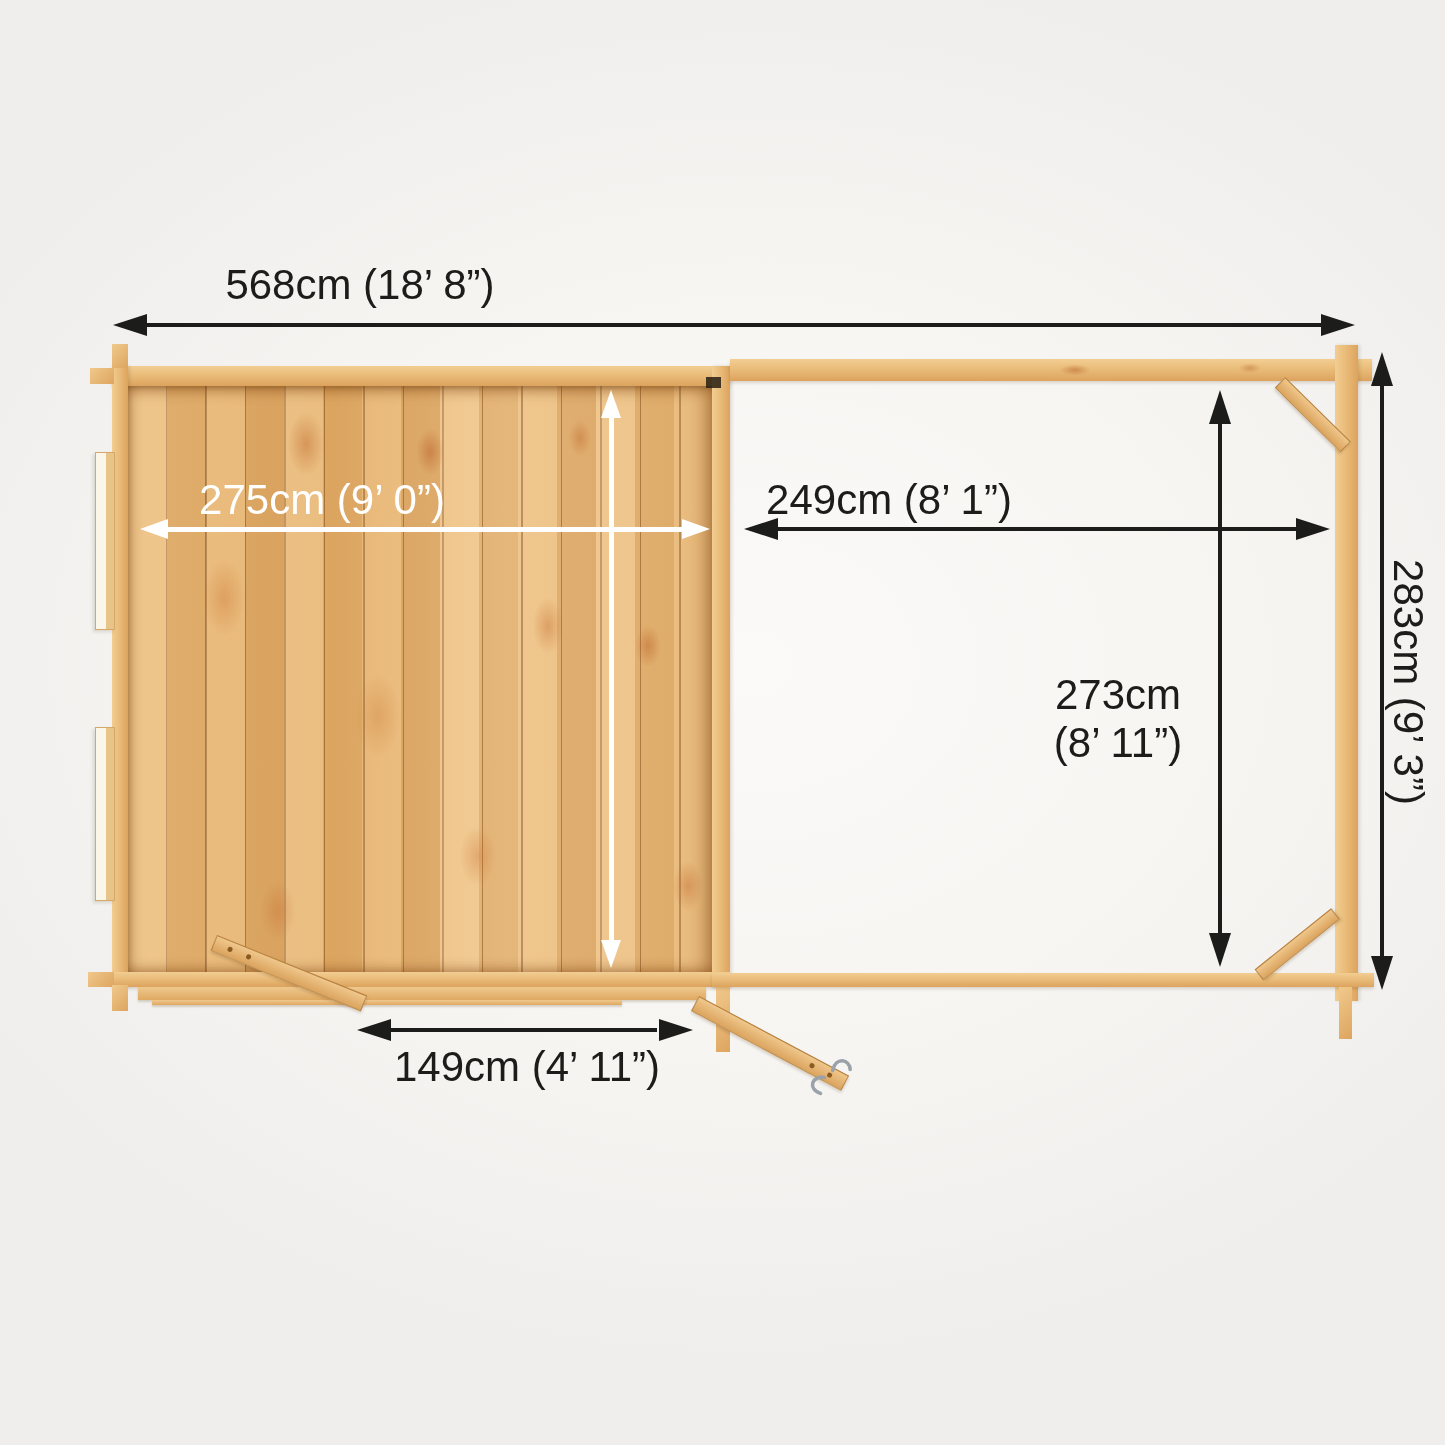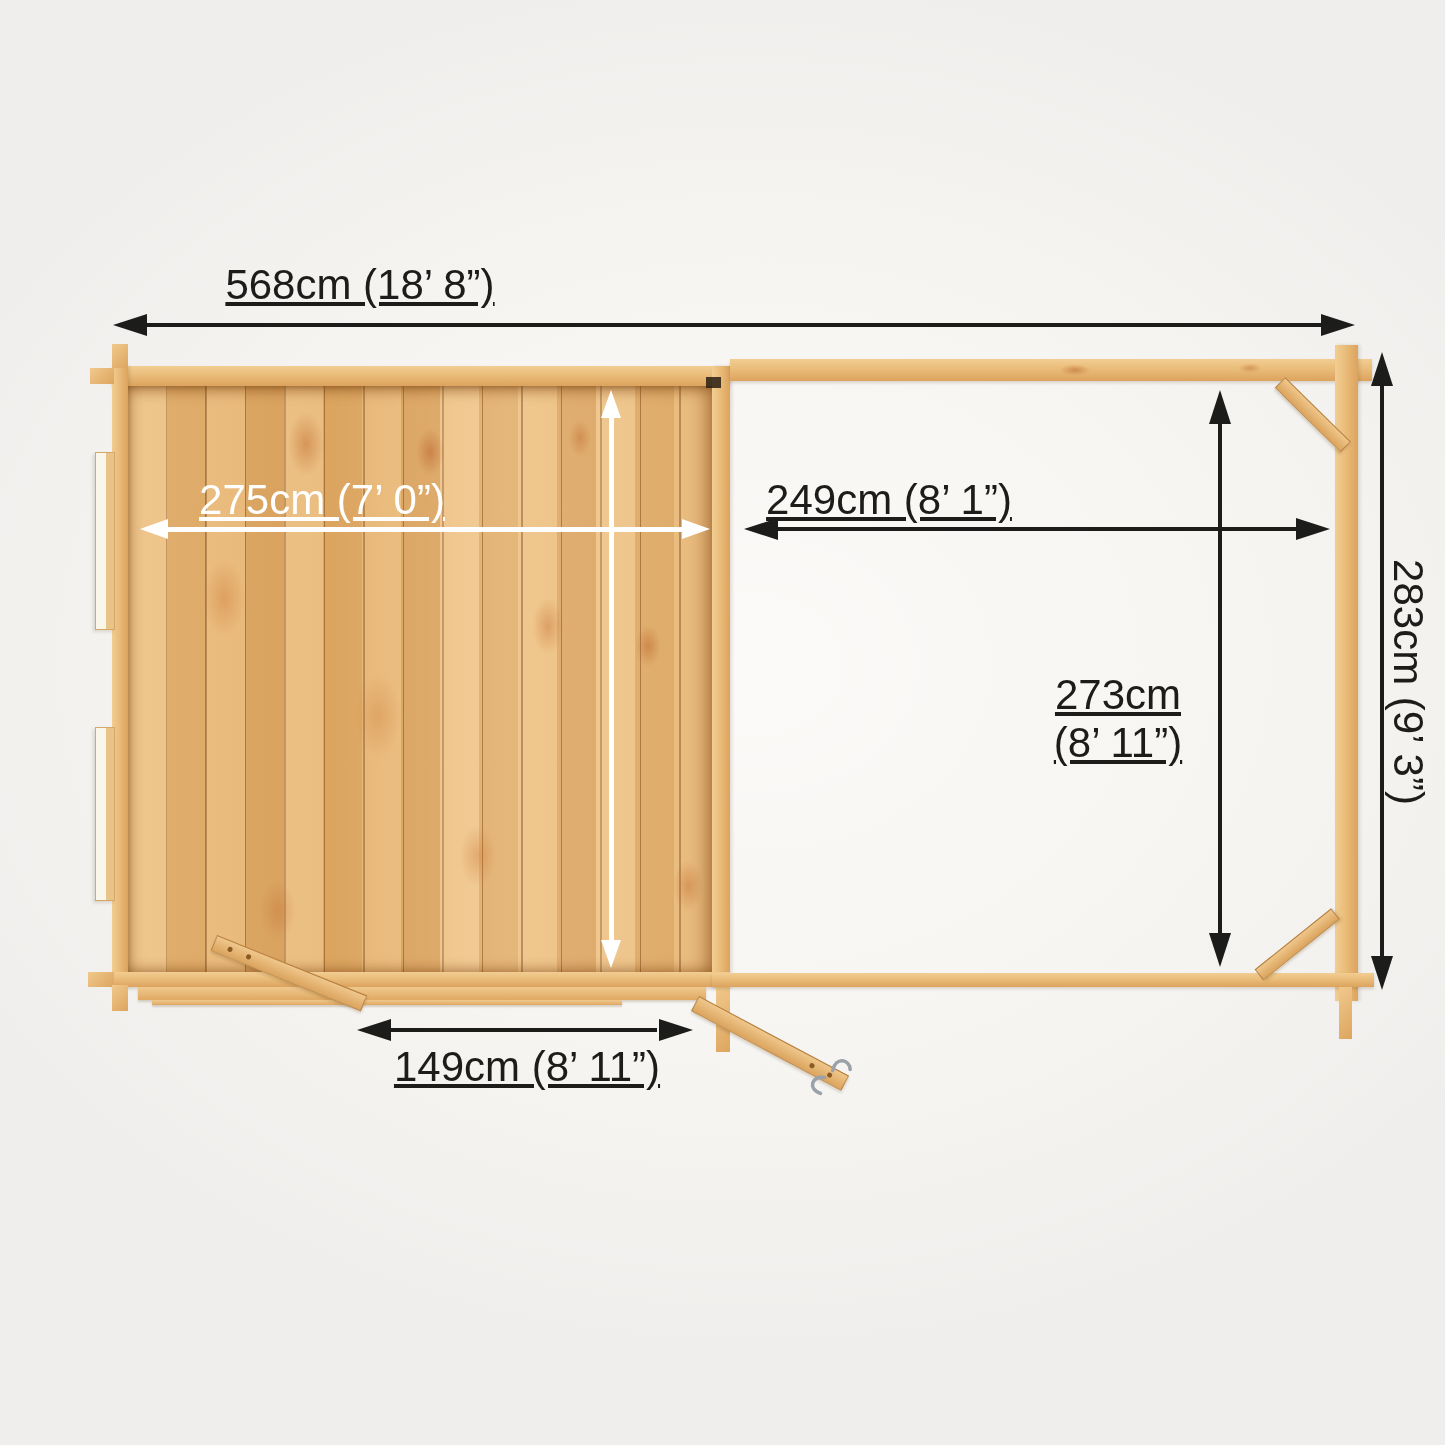--- a/index.html
+++ b/index.html
@@ -89,21 +89,21 @@
   .ah.bu{border-left:11px solid transparent;border-right:11px solid transparent;border-bottom:34px solid #1c1c1b;}
   .ah.bd{border-left:11px solid transparent;border-right:11px solid transparent;border-top:34px solid #1c1c1b;}
   
   .ah.wl{border-top:10px solid transparent;border-bottom:10px solid transparent;border-right:28px solid #fff;}
   .ah.wr{border-top:10px solid transparent;border-bottom:10px solid transparent;border-left:28px solid #fff;}
   .ah.wu{border-left:10px solid transparent;border-right:10px solid transparent;border-bottom:28px solid #fff;}
   .ah.wd{border-left:10px solid transparent;border-right:10px solid transparent;border-top:28px solid #fff;}
 
   .dim-label{font-size:42px;line-height:1.08;white-space:nowrap;letter-spacing:0;}
   .dim-label.white{color:#ffffff;}
-  .center-x{transform:translateX(-50%);text-decoration:underline;}
+  .center-x{transform:translateX(-50%);}
   .two-line{text-align:center;line-height:48px;}
   .rot90{transform:translate(-50%,-50%) rotate(90deg);}
 </style>
 </head>
 <body>
 
 <div class="scene">
 
   <div class="abs cabin-floor"></div>
   <div class="abs beam-h wall-top"></div>
@@ -141,21 +141,21 @@
       <path d="M30 24 C26 10, 40 6, 45 15" stroke="#9aa1a8" stroke-width="3.6" fill="none" stroke-linecap="round"></path>
       <path d="M26 34 C14 38, 16 52, 30 50" stroke="#9aa1a8" stroke-width="3.6" fill="none" stroke-linecap="round"></path>
     </svg>
   </div>
 
   <div class="abs dim-label center-x" style="left:360px;top:262px">568cm (18’ 8”)</div>
   <div class="abs dim-line" style="left:145px;top:323px;width:1178px;height:4px"></div>
   <div class="abs ah bl" style="left:113px;top:314px"></div>
   <div class="abs ah br" style="left:1321px;top:314px"></div>
 
-  <div class="abs dim-label white center-x" style="left:322px;top:477px">275cm (7’ 0”)</div>
+  <div class="abs dim-label white center-x" style="left:322px;top:477px">275cm (9’ 0”)</div>
   <div class="abs dim-line white" style="left:166px;top:527px;width:518px;height:5px"></div>
   <div class="abs ah wl" style="left:140px;top:519px"></div>
   <div class="abs ah wr" style="left:682px;top:519px"></div>
 
   <div class="abs dim-line white" style="left:609px;top:416px;width:5px;height:526px"></div>
   <div class="abs ah wu" style="left:601px;top:390px"></div>
   <div class="abs ah wd" style="left:601px;top:940px"></div>
 
   <div class="abs dim-label center-x" style="left:889px;top:477px">249cm (8’ 1”)</div>
   <div class="abs dim-line" style="left:776px;top:527px;width:522px;height:4px"></div>
@@ -171,15 +171,15 @@
   <div class="abs ah bd" style="left:1209px;top:933px"></div>
 
   <div class="abs dim-label rot90" style="left:1408px;top:682px">283cm  (9’ 3”)</div>
   <div class="abs dim-line" style="left:1380px;top:383px;width:4px;height:576px"></div>
   <div class="abs ah bu" style="left:1371px;top:352px"></div>
   <div class="abs ah bd" style="left:1371px;top:956px"></div>
 
   <div class="abs dim-line" style="left:389px;top:1028px;width:268px;height:4px"></div>
   <div class="abs ah bl" style="left:357px;top:1019px"></div>
   <div class="abs ah br" style="left:659px;top:1019px"></div>
-  <div class="abs dim-label center-x" style="left:527px;top:1044px">149cm  (8’ 11”)</div>
+  <div class="abs dim-label center-x" style="left:527px;top:1044px">149cm  (4’ 11”)</div>
 
 </div>
 
 </body></html>

